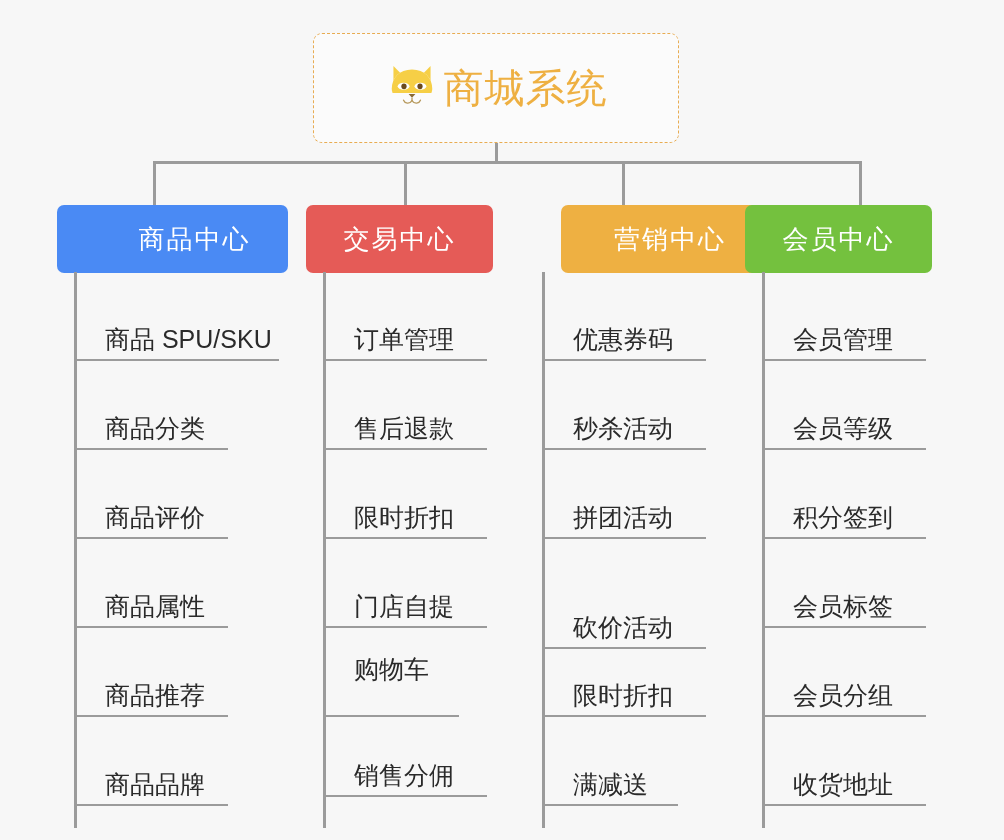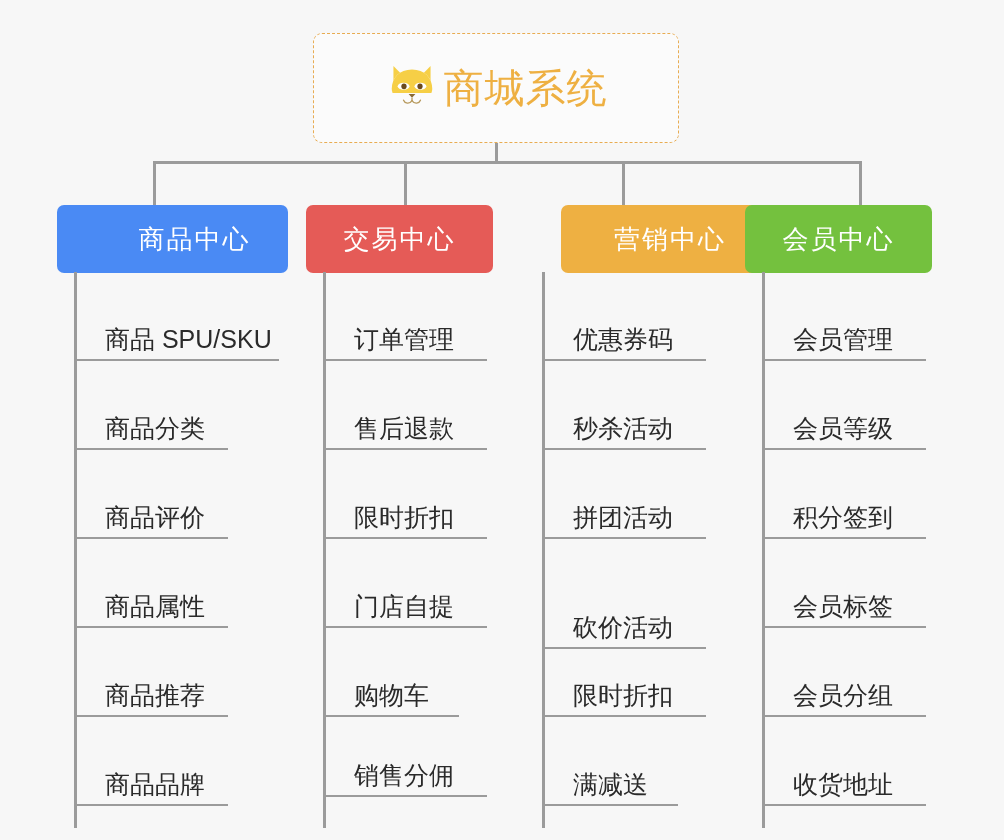--- a/index.html
+++ b/index.html
@@ -174,21 +174,21 @@
       </div>
     <div class="leaf-item" style="top:89px;  width:164px;">
         <span class="leaf-label">售后退款</span>
       </div>
     <div class="leaf-item" style="top:178px; width:164px;">
         <span class="leaf-label">限时折扣</span>
       </div>
     <div class="leaf-item" style="top:267px; width:164px;">
         <span class="leaf-label">门店自提</span>
       </div>
-    <div class="leaf-item" style="top:356px; width:136px;">
+    <div class="leaf-item" style="top:356px; width:136px;align-items:center;">
         <span class="leaf-label">购物车</span>
       </div>
     <div class="leaf-item" style="top:436px; width:164px;">
         <span class="leaf-label">销售分佣</span>
       </div>
   </div>
 
   <div class="leaf-col" style="left:542px;">
     <div class="leaf-trunk" style="height:556px;"></div>
     <div class="leaf-item" style="top:0px;   width:164px;">

